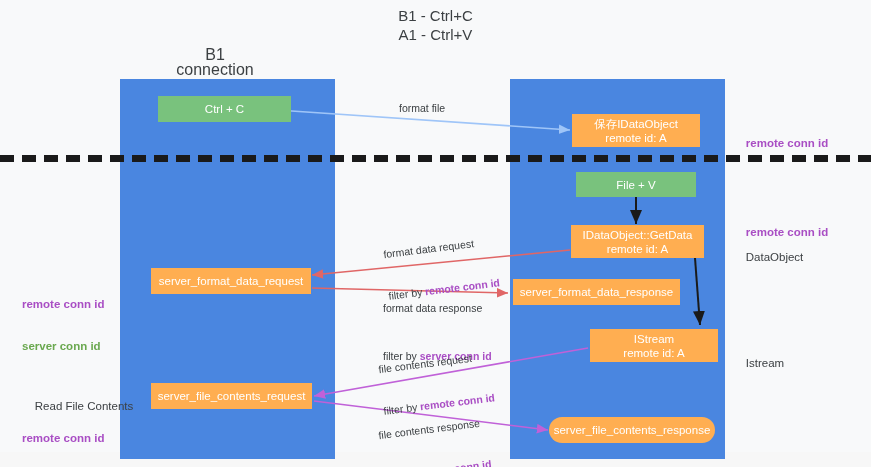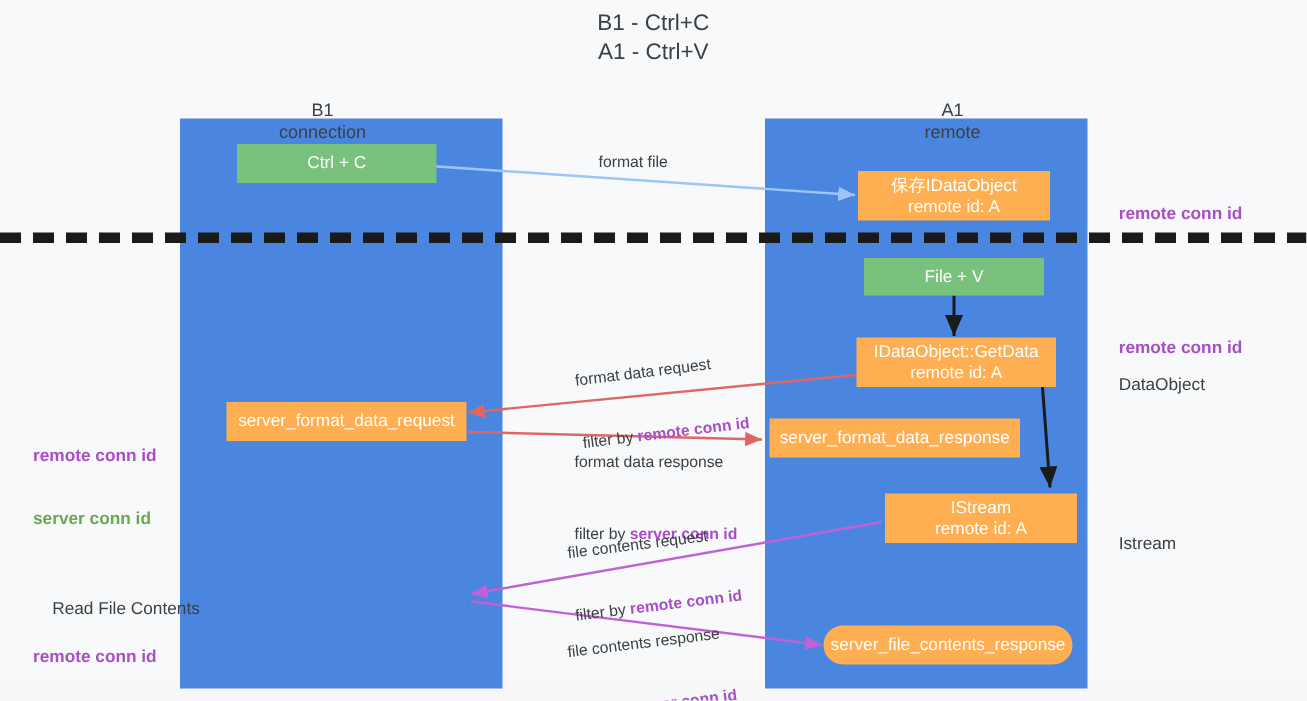--- a/index.html
+++ b/index.html
@@ -31,25 +31,24 @@
     text-align: center;
     font-size: 15px;
     line-height: 19px;
     color: #3c4043;
     white-space: pre;
   }
 
   
   .col-head {
     text-align: center;
-    font-size: 12px;
+    font-size: 16px;
     line-height: 15px;
     color: #3c4043;
     white-space: pre;
-    margin-top: 19px;
   }
   #head-b1 { left: 140px; top: 47px; width: 150px; }
   #head-a1 { left: 560px; top: 47px; width: 150px; }
 
   
   .lane {
     background: #4a86e0;
   }
   #lane-b1 { left: 120px; top: 79px; width: 215px; height: 380px; }
   #lane-a1 { left: 510px; top: 79px; width: 215px; height: 380px; }
@@ -115,22 +114,20 @@
 <div id="stage">
 
   <div class="abs lane" id="lane-b1"></div>
   <div class="abs lane" id="lane-a1"></div>
 
   <div class="abs" id="title">B1 - Ctrl+C
 A1 - Ctrl+V</div>
 
   <div class="abs col-head" id="head-b1">B1
 connection</div>
-  <div class="abs col-head" id="head-a1">A1
-remote</div>
 
   <div class="abs" id="divider"></div>
 
   <svg id="svg-edges" viewBox="0 0 871 467">
     <defs>
       <marker id="arrow-blue" markerWidth="8" markerHeight="8" refX="7" refY="3" orient="auto">
         <path d="M0,0 L7,3 L0,6 z" fill="#9fc5f8"></path>
       </marker>
       <marker id="arrow-black" markerWidth="8" markerHeight="8" refX="7" refY="3" orient="auto">
         <path d="M0,0 L7,3 L0,6 z" fill="#1a1a1a"></path>
@@ -196,20 +193,23 @@
 
   <div class="abs node orange" style="left:513px; top:279px; width:167px; height:26px;">
     <span>server_format_data_response</span>
   </div>
 
   <div class="abs node orange" style="left:590px; top:329px; width:128px; height:33px;">
     <span>IStream
 remote id: A</span>
   </div>
 
+  <div class="abs node orange" style="left:151px; top:383px; width:161px; height:26px;">
+    <span>server_file_contents_request</span>
+  </div>
 
   <div class="abs node orange" style="left:549px; top:417px; width:166px; height:26px;border-radius:13px;">
     <span>server_file_contents_response</span>
   </div>
 
   <div class="abs edge-label" style="left:399px; top:101px;">format file</div>
 
   <div class="abs edge-label rot-up" style="left:386px; top:219px;">
     <div>format data request</div>
     <div><span>filter by </span><b class="purple">remote conn id</b></div>

